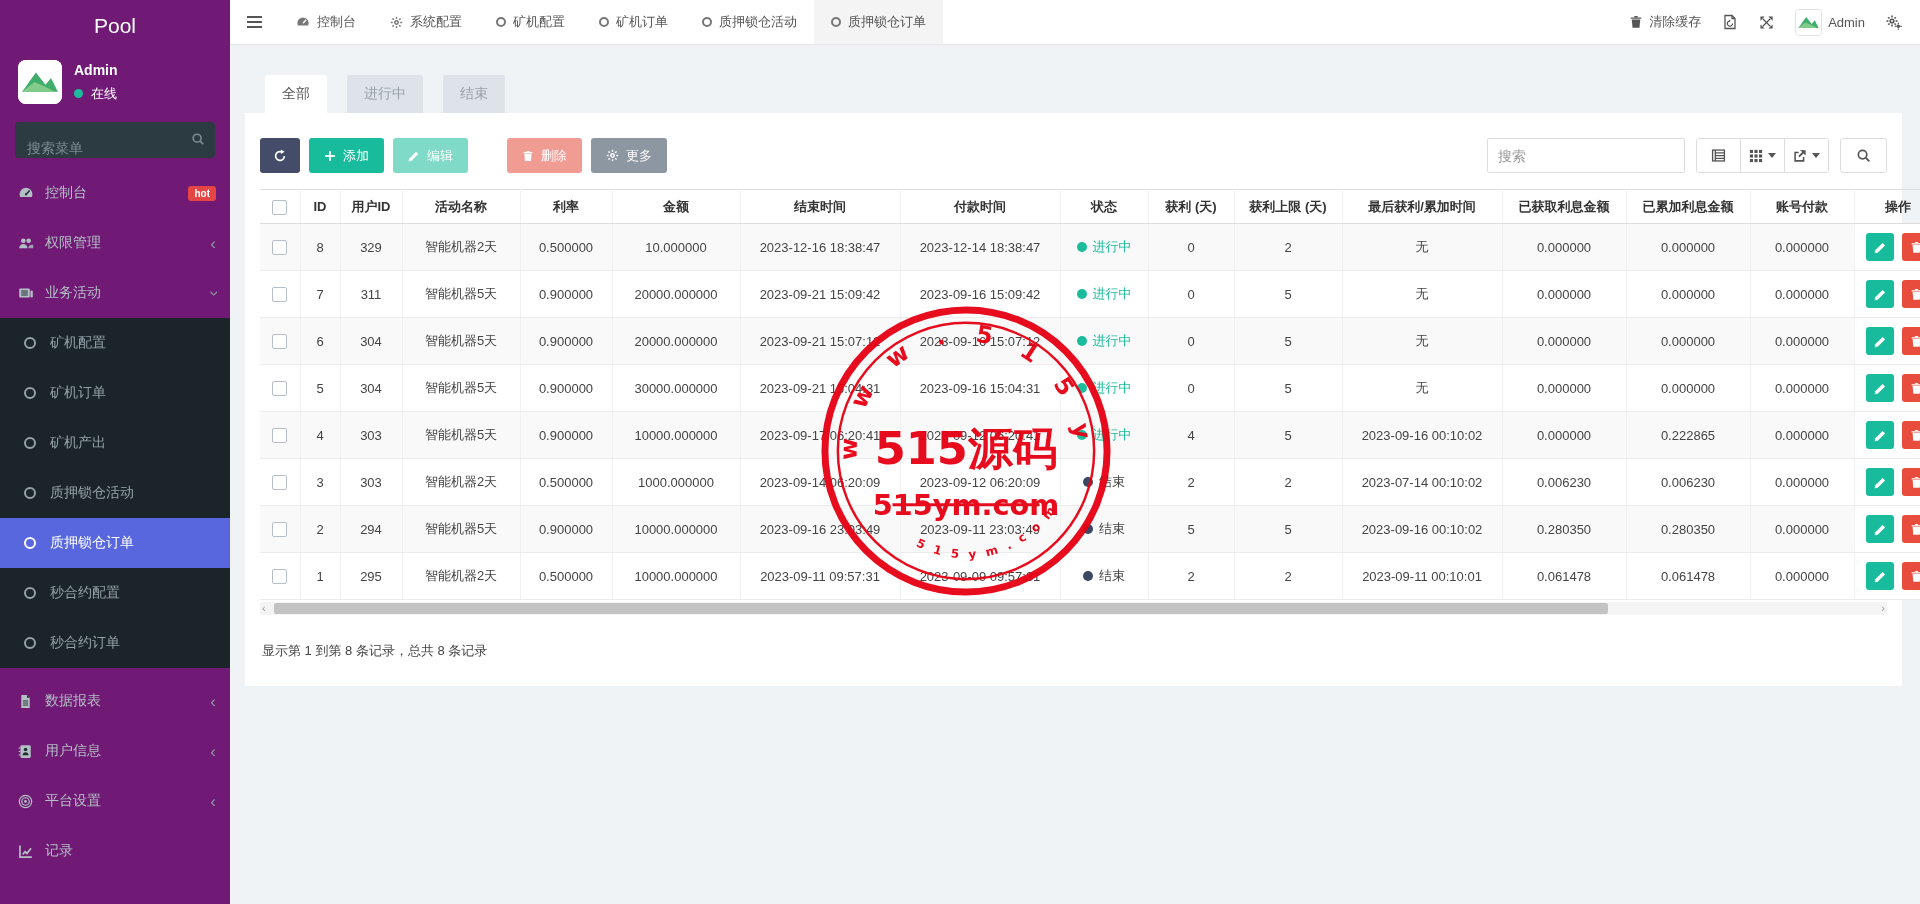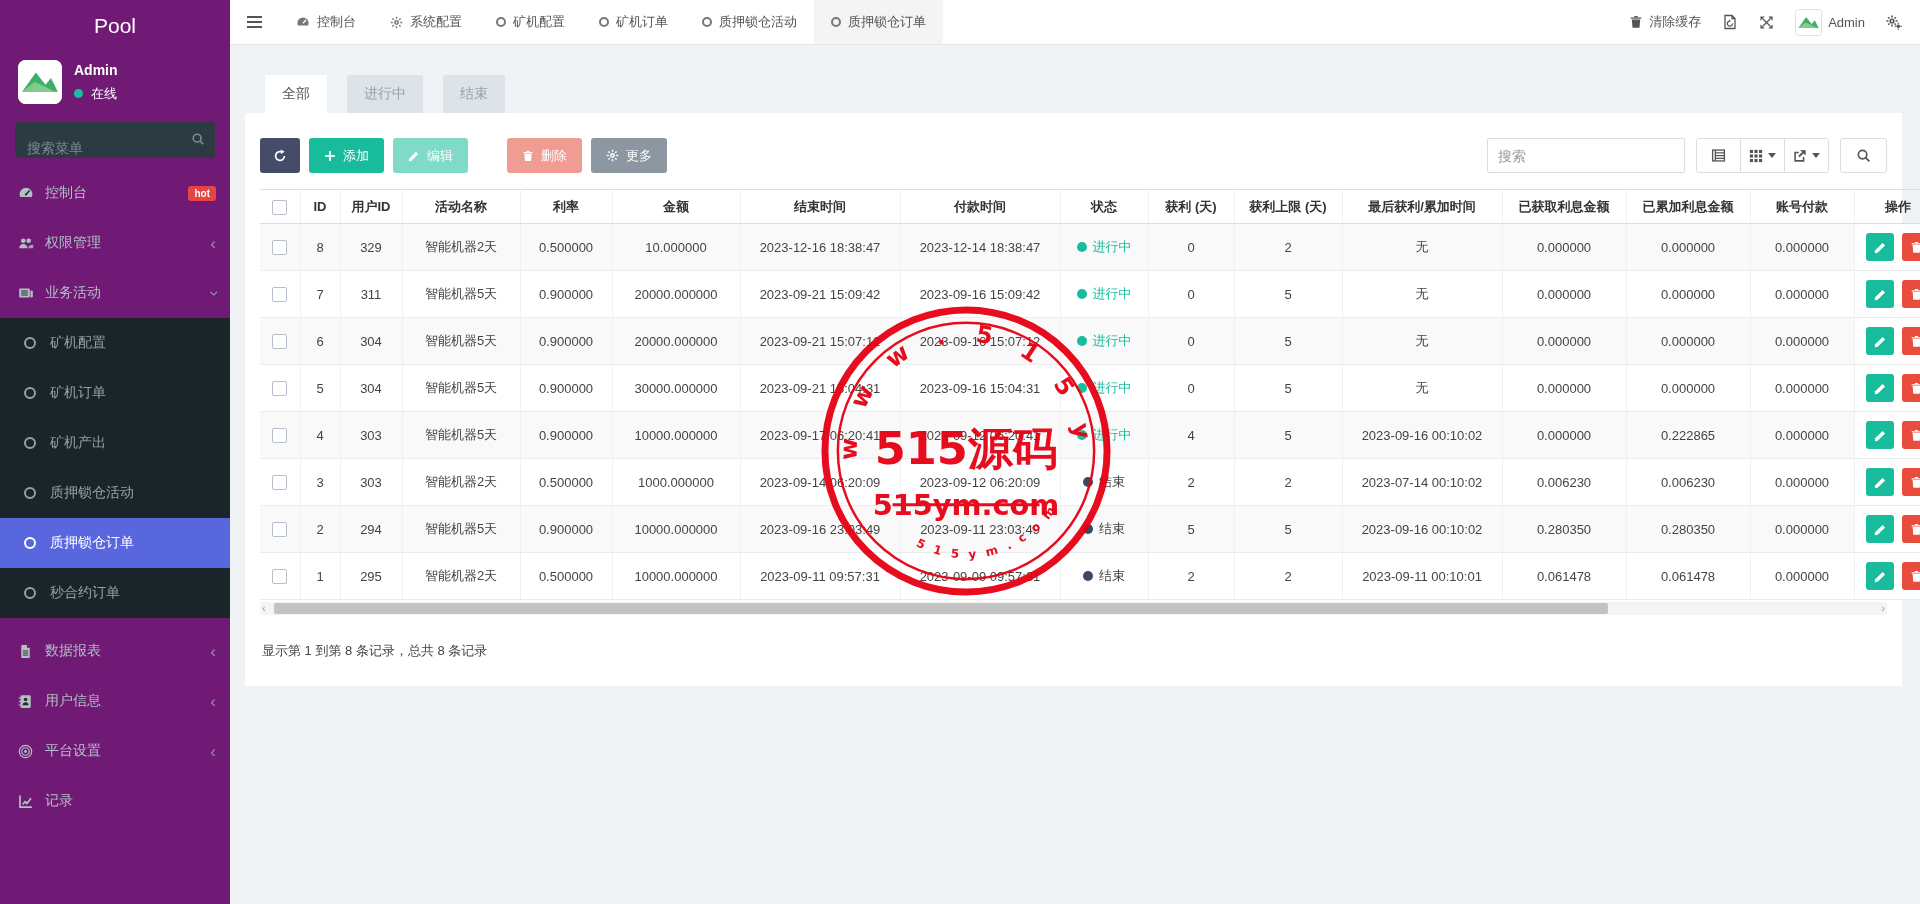--- a/index.html
+++ b/index.html
@@ -186,20 +186,24 @@
             <li class="menu-item ">
         <span class="ring"></span>
         <span class="m-label">质押锁仓活动</span>
             </li>
             <li class="menu-item active">
         <span class="ring"></span>
         <span class="m-label">质押锁仓订单</span>
             </li>
             <li class="menu-item ">
         <span class="ring"></span>
+        <span class="m-label">秒合约配置</span>
+            </li>
+            <li class="menu-item ">
+        <span class="ring"></span>
         <span class="m-label">秒合约订单</span>
             </li>
           </ul>
         </li>
         <li class="menu-gap"></li>
         <li class="menu-item">
       <span class="m-icon">
             <svg width="15" height="15" viewBox="0 0 16 16" fill="currentColor">
               <path d="M3.5 1h6l3 3v11h-9z"></path>
               <path d="M9.5 1v3h3" fill="#222d32"></path>

